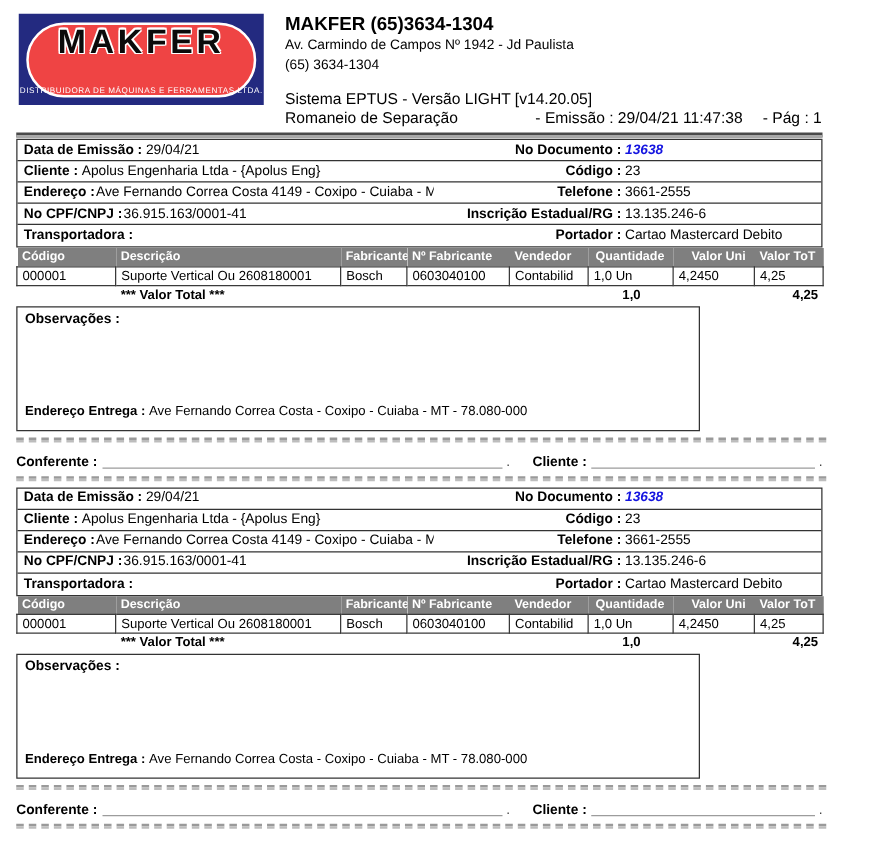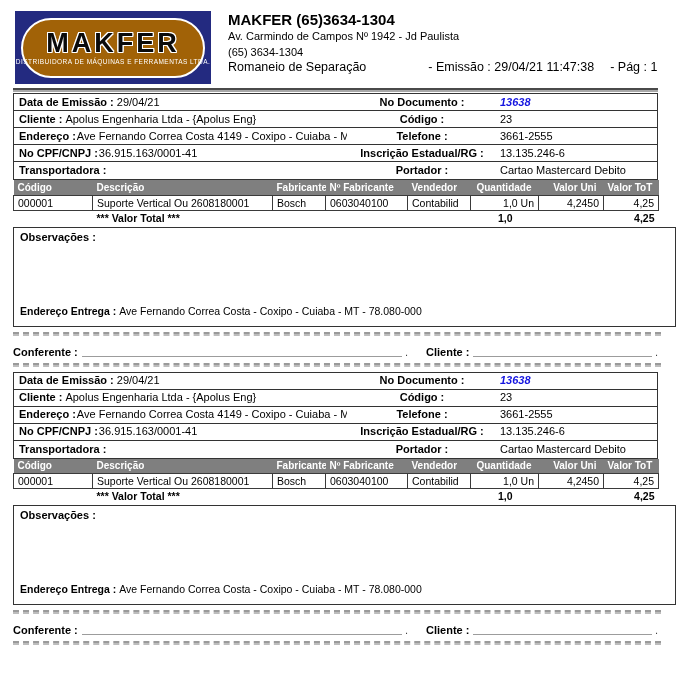--- a/index.html
+++ b/index.html
@@ -5,23 +5,23 @@
   * { margin:0; padding:0; box-sizing:border-box; }
   html,body { width:700px; height:692px; background:#ffffff; overflow:hidden;
               font-family:"Liberation Sans", sans-serif; color:#000; }
   .page { padding:11px 0 0 13px; width:700px; }
   .content { width:645px; }
 
   
   .doc-header { display:flex; align-items:flex-start; padding-left:2px; }
   .logo { width:196px; height:73px; background:#232a80; display:flex;
           align-items:center; justify-content:center; flex:0 0 196px; }
-  .logo-pill { width:184px; height:60px; background:#a16207; border:2px solid #fff;
+  .logo-pill { width:184px; height:60px; background:#ef4444; border:2px solid #fff;
                border-radius:30px; display:flex; flex-direction:column;
-               align-items:center; justify-content:center; }
+               align-items:center; justify-content:space-between; }
   .brand { font-size:27px; font-weight:bold; letter-spacing:3px; color:#0b0b0b; line-height:26px;
            text-shadow:-1px -1px 0 #fff,1px -1px 0 #fff,-1px 1px 0 #fff,1px 1px 0 #fff,
                         0 -1px 0 #fff,0 1px 0 #fff,-1px 0 0 #fff,1px 0 0 #fff; }
   .slogan { font-size:6.5px; color:#fff; letter-spacing:0.45px; margin-top:2px; white-space:nowrap; }
 
   .header-text { margin-left:17px; }
   .company-name { font-size:15px; font-weight:bold; line-height:18px; }
   .company-line { font-size:11px; line-height:15.5px; }
   .sys-line { font-size:12.5px; line-height:15px; margin-top:12px; }
   .report-line { font-size:12.5px; line-height:15px; display:flex; white-space:nowrap; }
@@ -30,41 +30,41 @@
 
   .dark-bar { width:645px; height:4px; background:#4a4a4a; border-bottom:2px solid #a8a8a8; margin-top:4px; }
 
   
   .info-box { width:645px; border:1px solid #333; margin-top:1px; }
   .info-row { display:flex; height:17px; line-height:15px; font-size:11px;
               border-bottom:1px solid #333; align-items:center; }
   .info-row:last-child { border-bottom:none; }
   .cell-l { flex:1 1 auto; padding-left:5px; white-space:nowrap; overflow:hidden; }
   .cell-r { flex:0 0 310px; display:flex; white-space:nowrap; }
-  .rlbl { flex:0 0 150px; text-align:center; font-weight:bold; }
+  .rlbl { flex:0 0 150px; text-align:right; font-weight:bold; }
   .lbl { font-weight:bold; }
   .val { padding-left:3px; }
   .val.tight { padding-left:1px; }
   .doc-num { color:#1414e0; font-weight:bold; font-style:italic; }
 
   
   table.items { width:645px; border-collapse:collapse; table-layout:fixed; }
   table.items th { background:#7f7f7f; color:#fff; font-size:10px; font-weight:bold;
                    text-align:left; height:15px; padding:1px 4px; white-space:nowrap; overflow:hidden;margin-top:13px; }
   table.items th.num { text-align:right; padding-right:7px; }
   table.items td { font-size:10.5px; height:15px; padding:1px 4px; white-space:nowrap; overflow:hidden; }
   tr.item-row td { border:1px solid #3a3a3a; }
-  tr.item-row td.num { text-align:right; }
+  tr.item-row td.num { text-align:left; }
   td.q { padding-right:9px; } td.u { padding-right:8px; } td.t { padding-right:6px; }
   tr.total-row td { border:none; font-weight:bold; height:14px; }
   tr.total-row td.num { text-align:right; }
   tr.total-row td.q { padding-right:26px; }
 
   
-  .obs-box { width:663px; height:100px; border:1px solid #333; margin-top:2px;
+  .obs-box { width:547px; height:100px; border:1px solid #333; margin-top:2px;
              position:relative; padding:3px 6px; }
   .obs-label { font-size:11px; font-weight:bold; }
   .entrega { position:absolute; top:77px; left:6px; font-size:10.5px; white-space:nowrap; }
 
   
   .dashed-hr { width:648px; height:1px; border-top:2px dashed #9a9a9a;
                border-bottom:2px dashed #bdbdbd; margin-top:5px; }
   .dashed-hr.end { margin-bottom:5px; }
   .sig-row { display:flex; font-size:11px; margin:10px 0 3px 0; width:645px; }
   .sig-group { display:flex; align-items:flex-end;text-align:right; }
@@ -82,20 +82,21 @@
     <div class="logo">
       <div class="logo-pill">
         <div class="brand">MAKFER</div>
         <div class="slogan">DISTRIBUIDORA DE MÁQUINAS E FERRAMENTAS LTDA.</div>
       </div>
     </div>
     <div class="header-text">
       <div class="company-name">MAKFER (65)3634-1304</div>
       <div class="company-line">Av. Carmindo de Campos Nº 1942 - Jd Paulista</div>
       <div class="company-line">(65) 3634-1304</div>
+      <div class="sys-line">Sistema EPTUS - Versão LIGHT [v14.20.05]</div>
       <div class="report-line">
         <span>Romaneio de Separação</span>
         <span class="emissao">- Emissão : 29/04/21 11:47:38</span>
         <span class="pag">- Pág : 1</span>
       </div>
     </div>
   </header>
   <div class="dark-bar"></div>
 
   <section class="copy content">

